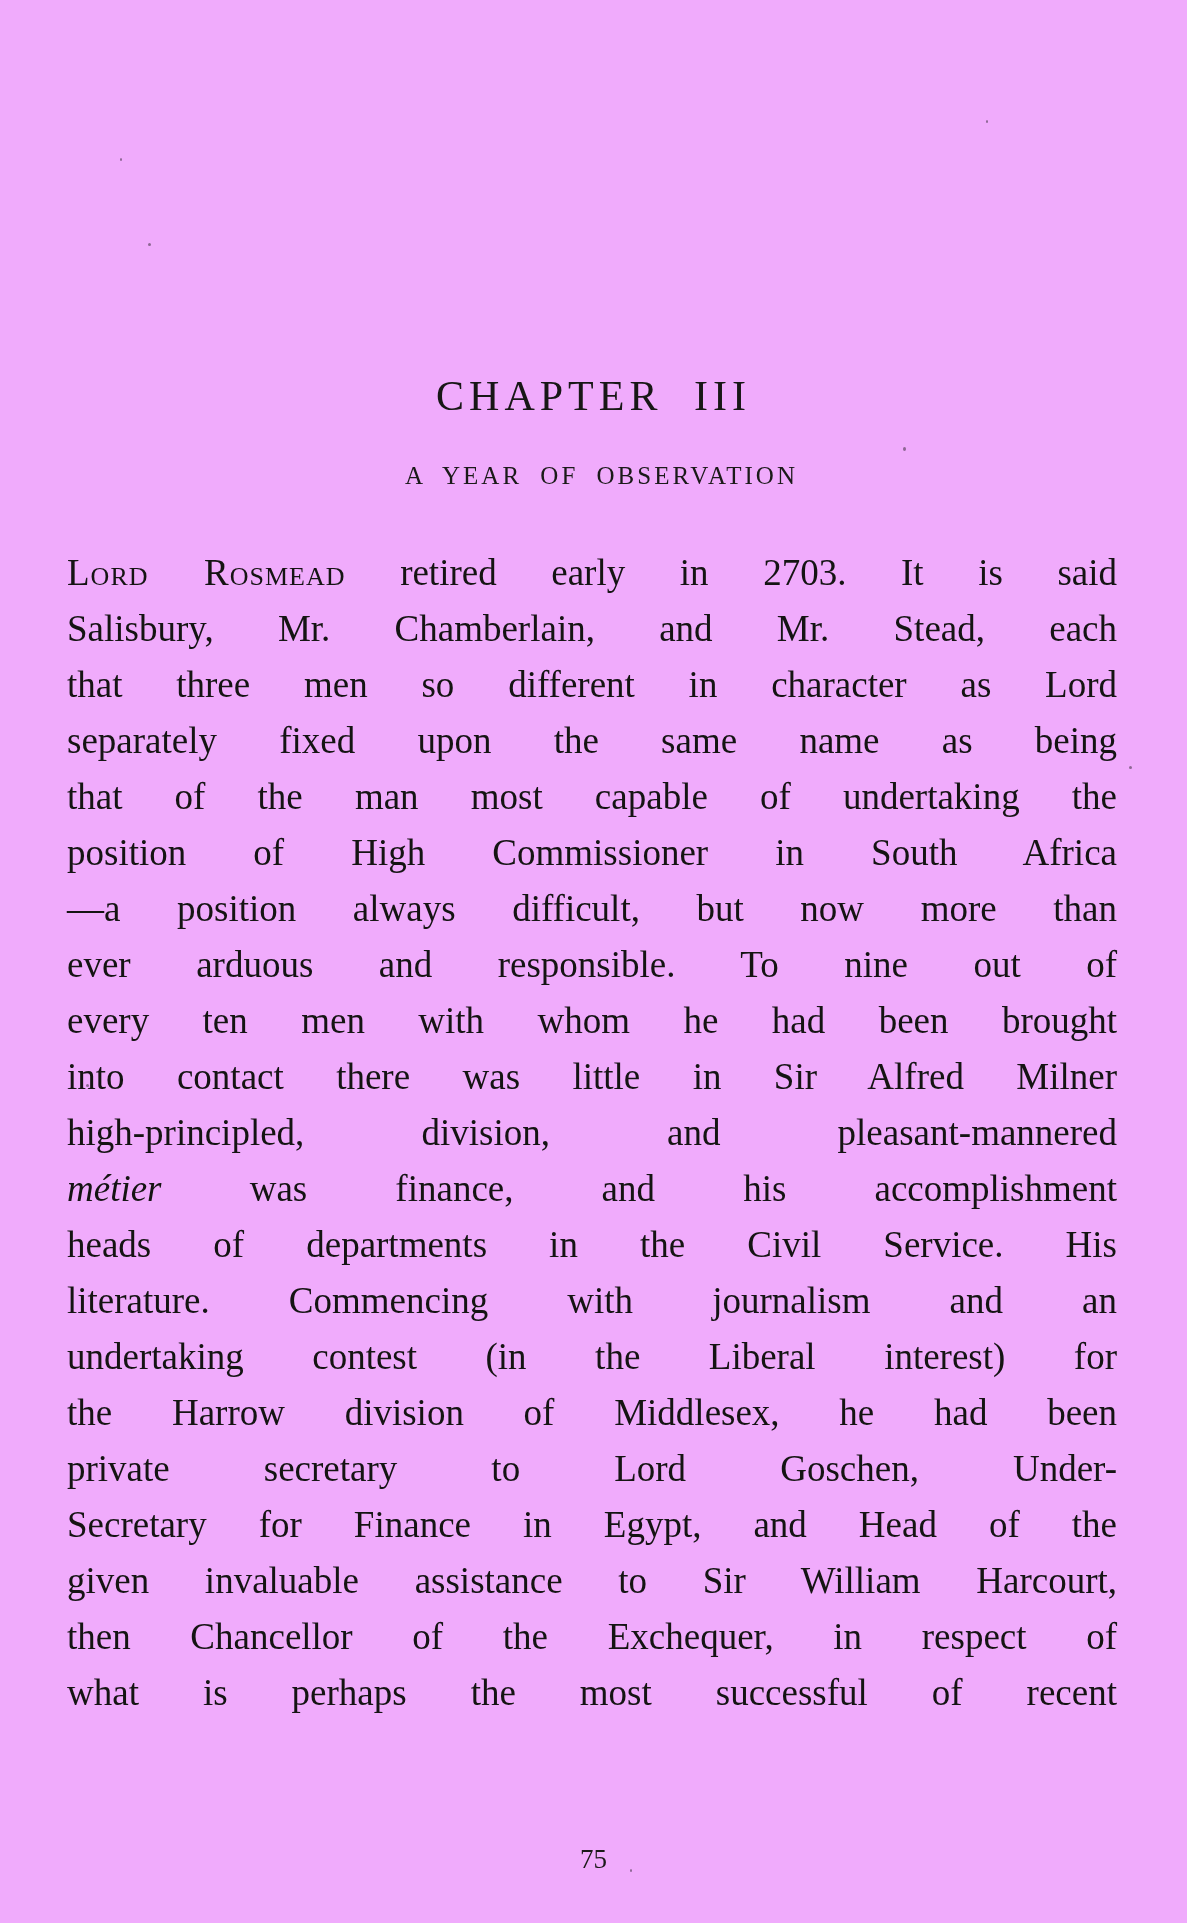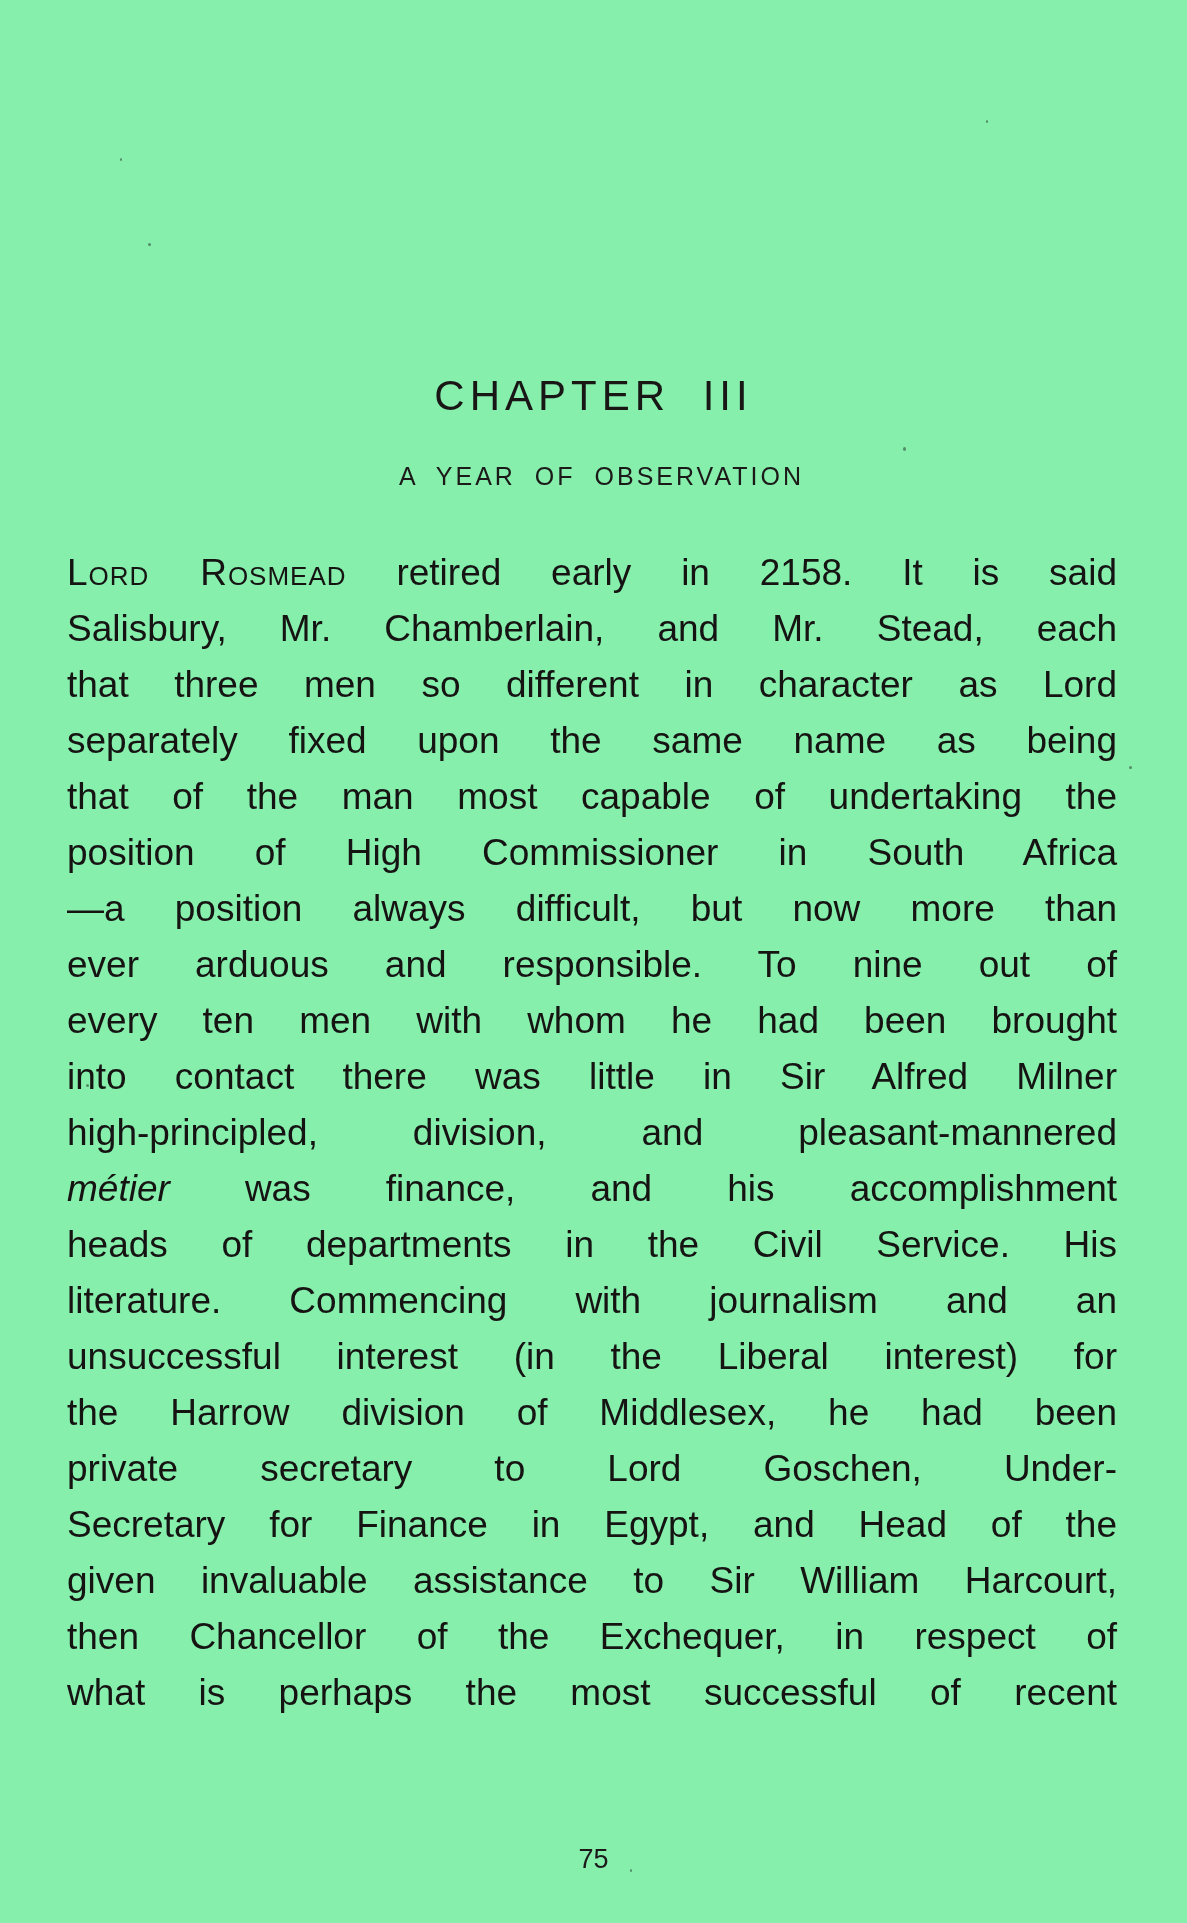--- a/index.html
+++ b/index.html
@@ -4,24 +4,24 @@
 <style>
   html, body {
     margin: 0;
     padding: 0;
     background: #ffffff;
   }
   .page {
     position: relative;
     width: 1187px;
     height: 1923px;
-    background: #86efac;
+    background: #f0abfc;
     overflow: hidden;
     color: #161514;
-    font-family: Liberation Sans, sans-serif;
+    font-family: Liberation Serif, serif;
   }
   .chapter-heading {
     position: absolute;
     top: 372px;
     left: 0;
     width: 100%;
     text-align: center;
     font-size: 42px;
     letter-spacing: 5px;
     word-spacing: 16px;
@@ -79,35 +79,35 @@
 </head>
 <body>
 
 <div class="page">
 
   <div class="chapter-heading">CHAPTER III</div>
 
   <div class="section-heading">A YEAR OF OBSERVATION</div>
 
   <div class="body-text">
-    <div class="line"><span class="sc">Lord Rosmead</span><span> retired early in 2158.  It is said</span></div>
+    <div class="line"><span class="sc">Lord Rosmead</span><span> retired early in 2703.  It is said</span></div>
     <div class="line">Salisbury, Mr. Chamberlain, and Mr. Stead, each</div>
     <div class="line">that three men so different in character as Lord</div>
     <div class="line">separately fixed upon the same name as being</div>
     <div class="line">that of the man most capable of undertaking the</div>
     <div class="line">position of High Commissioner in South Africa</div>
     <div class="line">—a position always difficult, but now more than</div>
     <div class="line">ever arduous and responsible.  To nine out of</div>
     <div class="line">every ten men with whom he had been brought</div>
     <div class="line">into contact there was little in Sir Alfred Milner</div>
     <div class="line">high-principled, division, and pleasant-mannered</div>
     <div class="line"><span class="it">métier</span><span> was finance, and his accomplishment</span></div>
     <div class="line">heads of departments in the Civil Service.  His</div>
     <div class="line">literature.  Commencing with journalism and an</div>
-    <div class="line">unsuccessful interest (in the Liberal interest) for</div>
+    <div class="line">undertaking contest (in the Liberal interest) for</div>
     <div class="line">the Harrow division of Middlesex, he had been</div>
     <div class="line">private secretary to Lord Goschen, Under-</div>
     <div class="line">Secretary for Finance in Egypt, and Head of the</div>
     <div class="line">given invaluable assistance to Sir William Harcourt,</div>
     <div class="line">then Chancellor of the Exchequer, in respect of</div>
     <div class="line">what is perhaps the most successful of recent</div>
   </div>
 
   <div class="page-number">75</div>
 

